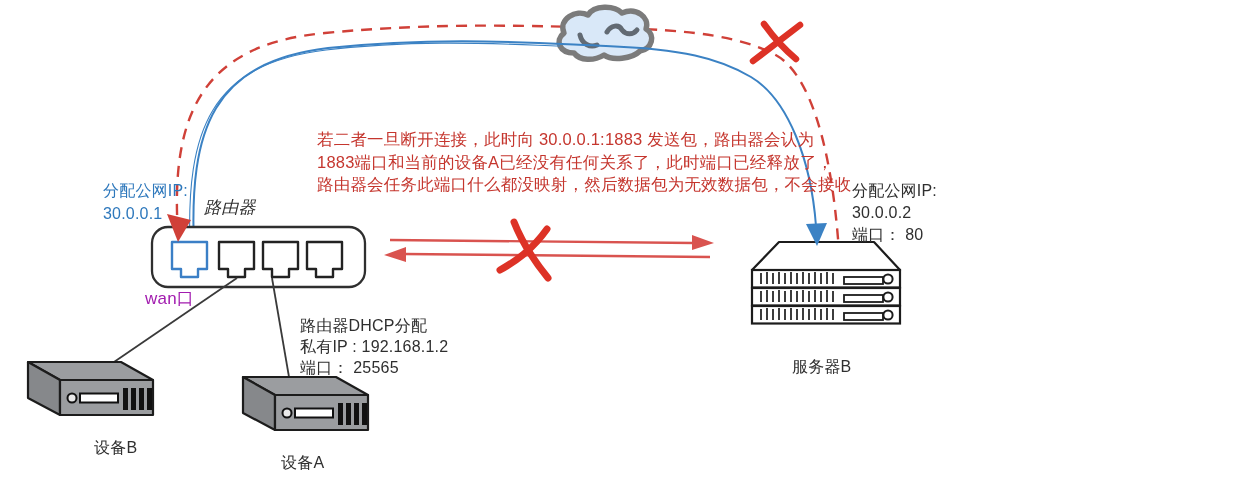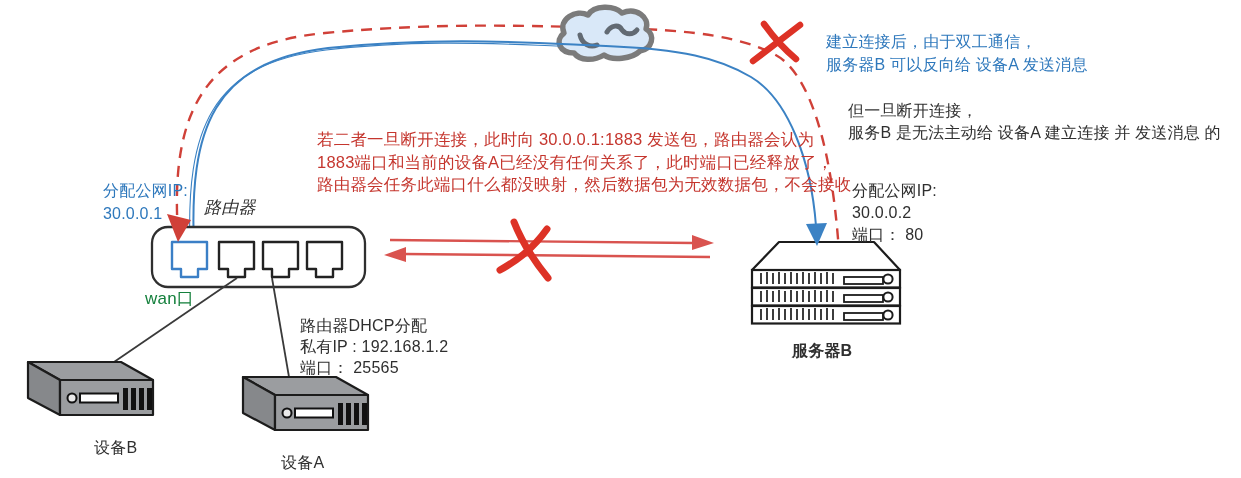--- a/index.html
+++ b/index.html
@@ -6,21 +6,21 @@
   .canvas {
     position:relative; width:1241px; height:478px; background:#ffffff;
     font-family:"Liberation Sans","DejaVu Sans",sans-serif; overflow:hidden;
   }
   .art { position:absolute; left:0; top:0; }
   .note {
     position:absolute; white-space:pre-line; line-height:22px; font-size:16px;
     color:#2f2f2f; letter-spacing:0.2px;
   }
   .blue   { color:#2e78bc; }
-  .lblue  { color:#15803d; }
+  .lblue  { color:#a21caf; }
   .red    { color:#c5362e; }
   .black  { color:#2f2f2f; }
 </style>
 </head>
 <body>
 
 <div class="canvas">
 
   <svg class="art" width="1241" height="478" viewBox="0 0 1241 478">
     <defs>
@@ -108,33 +108,29 @@
 30.0.0.1</div>
 
   <div class="note black" style="left:204px; top:197px; font-size:17px;font-style:italic;">路由器</div>
 
   <div class="note lblue" style="left:145px; top:288px; font-size:17px;">wan口</div>
 
   <div class="note red" style="left:283px; top:128px; font-size:16.5px; line-height:22.5px;margin-left:34px;">若二者一旦断开连接，此时向 30.0.0.1:1883 发送包，路由器会认为
 1883端口和当前的设备A已经没有任何关系了，此时端口已经释放了，
 路由器会任务此端口什么都没映射，然后数据包为无效数据包，不会接收</div>
 
-  <div class="note blue" style="left:826px; top:30px; line-height:23px;">建立连接后，由于双工通信，
-服务器B 可以反向给 设备A 发送消息</div>
 
-  <div class="note black" style="left:848px; top:100px;">但一旦断开连接，
-服务B 是无法主动给 设备A 建立连接 并 发送消息 的</div>
 
   <div class="note black" style="left:300px; top:315px; line-height:21px;">路由器DHCP分配
 私有IP : 192.168.1.2
 端口： 25565</div>
 
   <div class="note black" style="left:852px; top:180px;">分配公网IP:
 30.0.0.2
 端口：  80</div>
 
   <div class="note black" style="left:58px; top:437px;margin-left:36px;">设备B</div>
 
   <div class="note black" style="left:281px; top:452px;">设备A</div>
 
-  <div class="note black" style="left:792px; top:340px;font-weight:bold;">服务器B</div>
+  <div class="note black" style="left:792px; top:356px;">服务器B</div>
 
 </div>
 
 </body></html>

